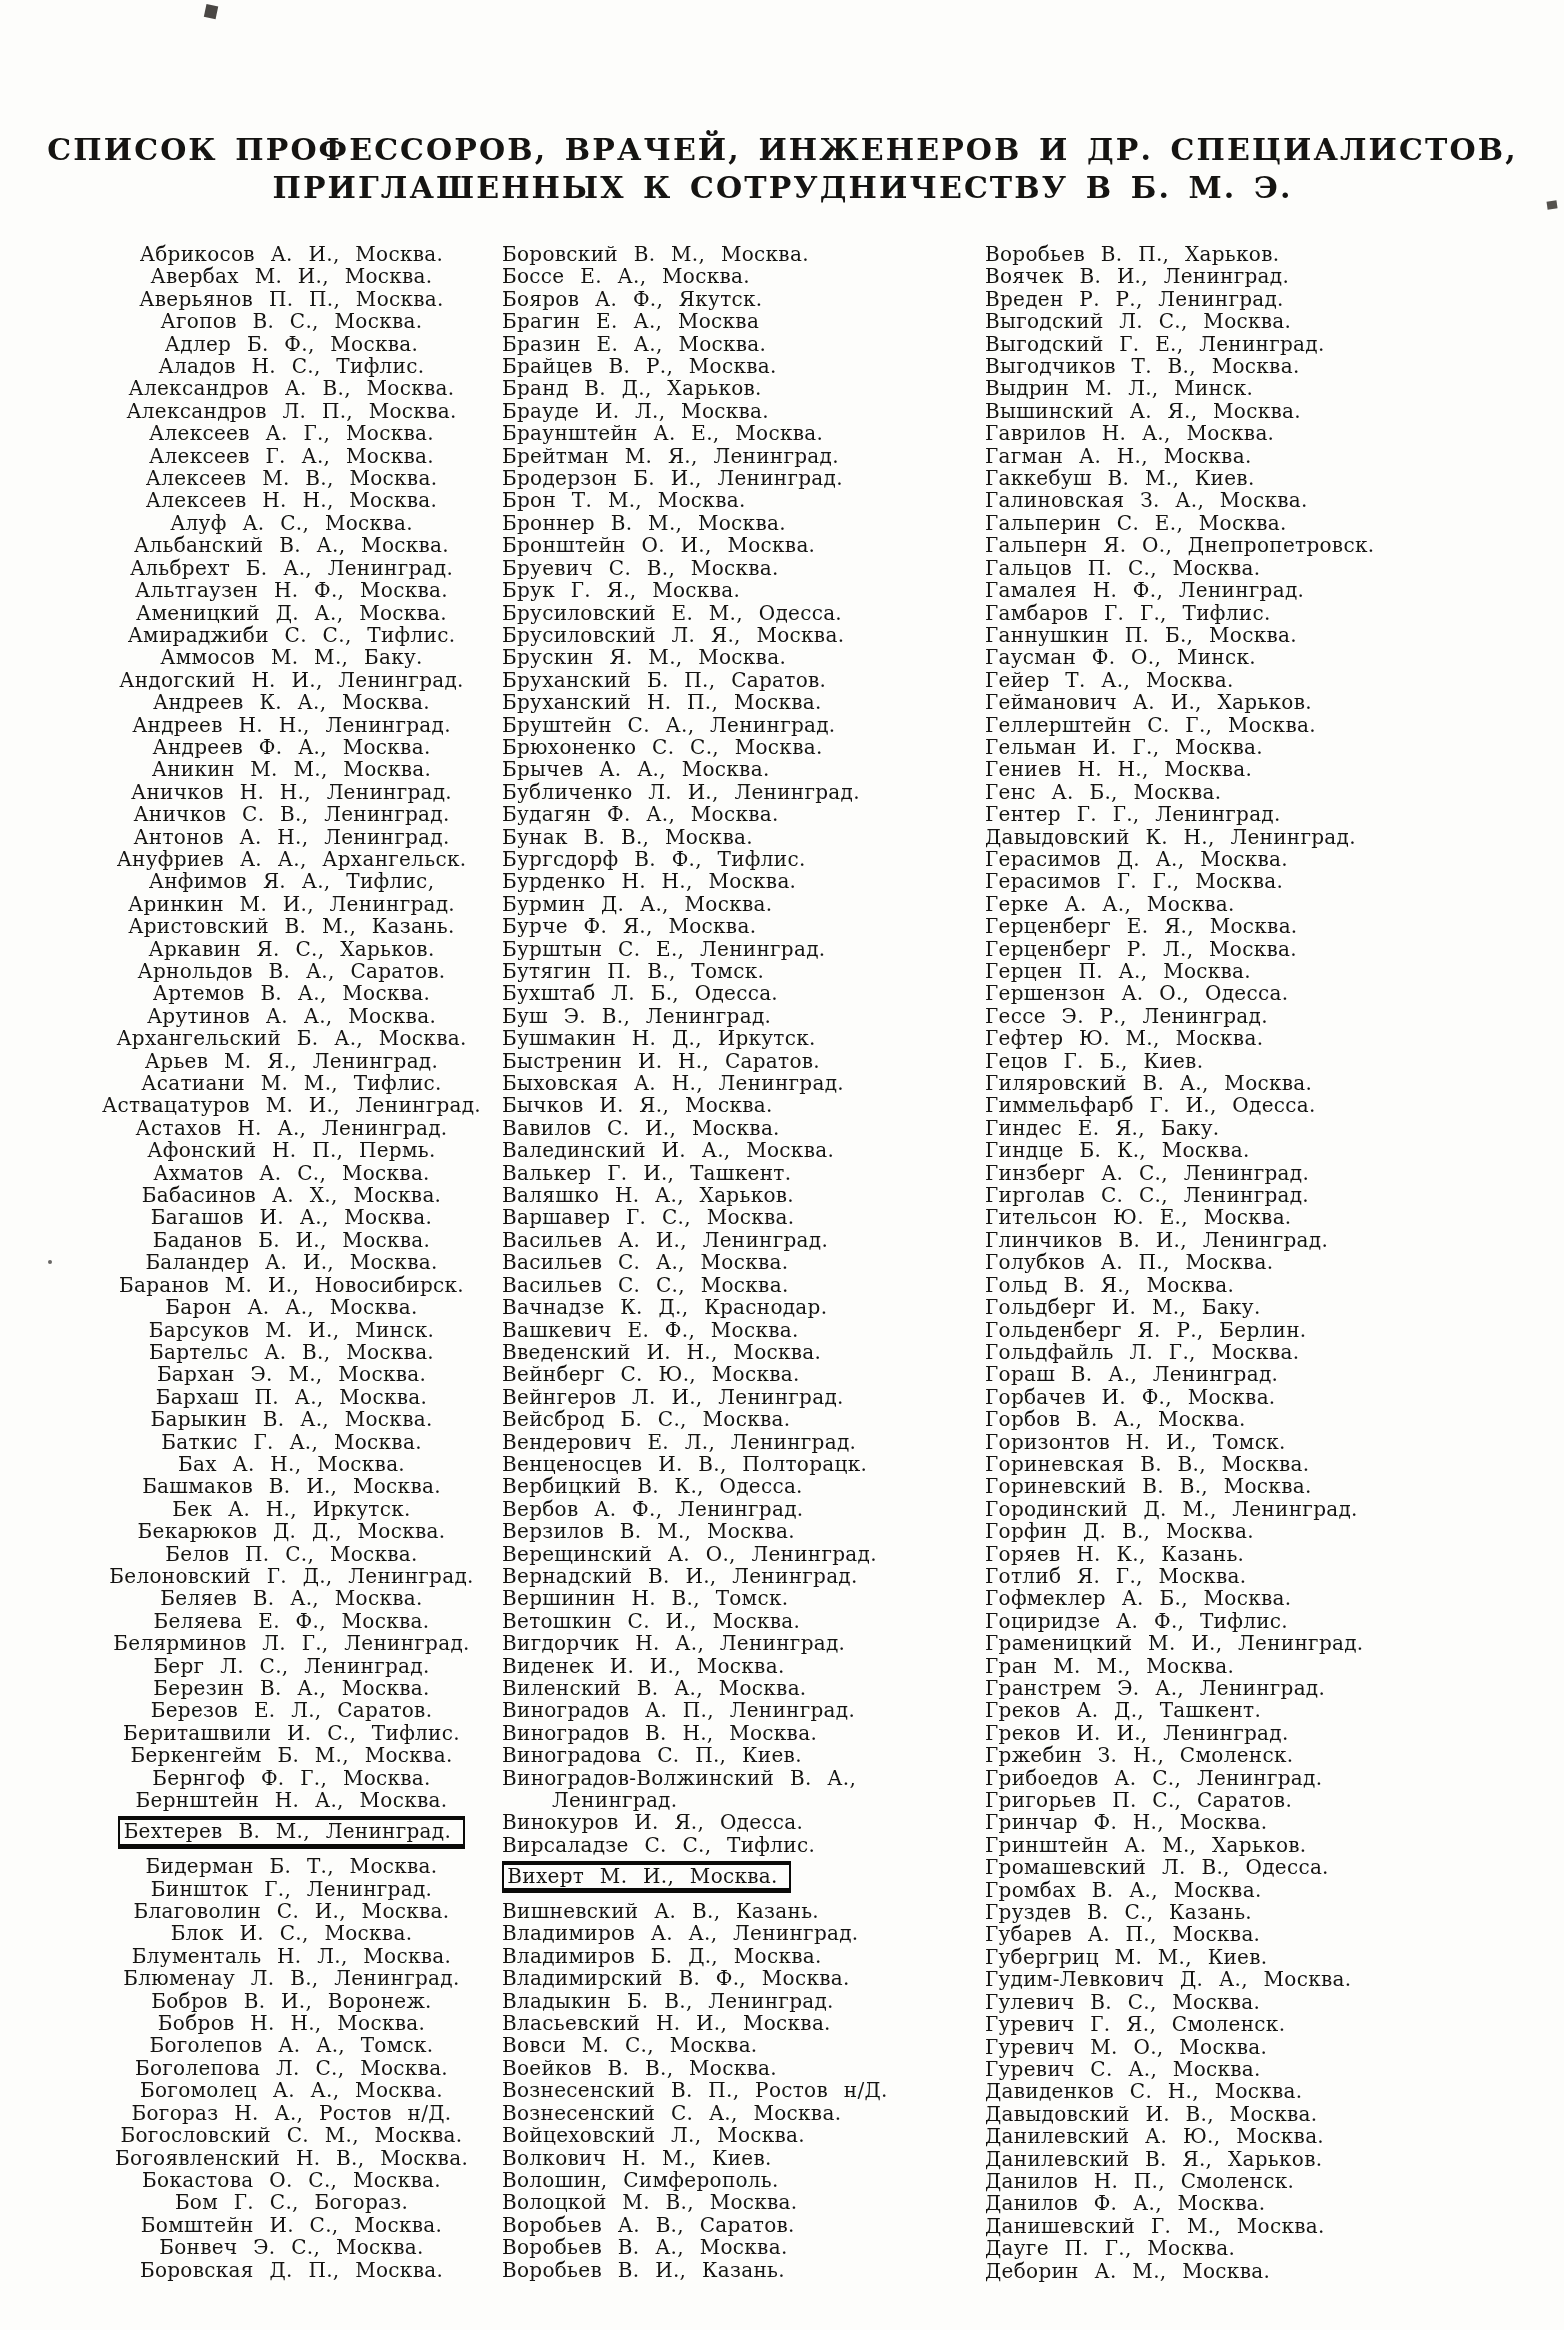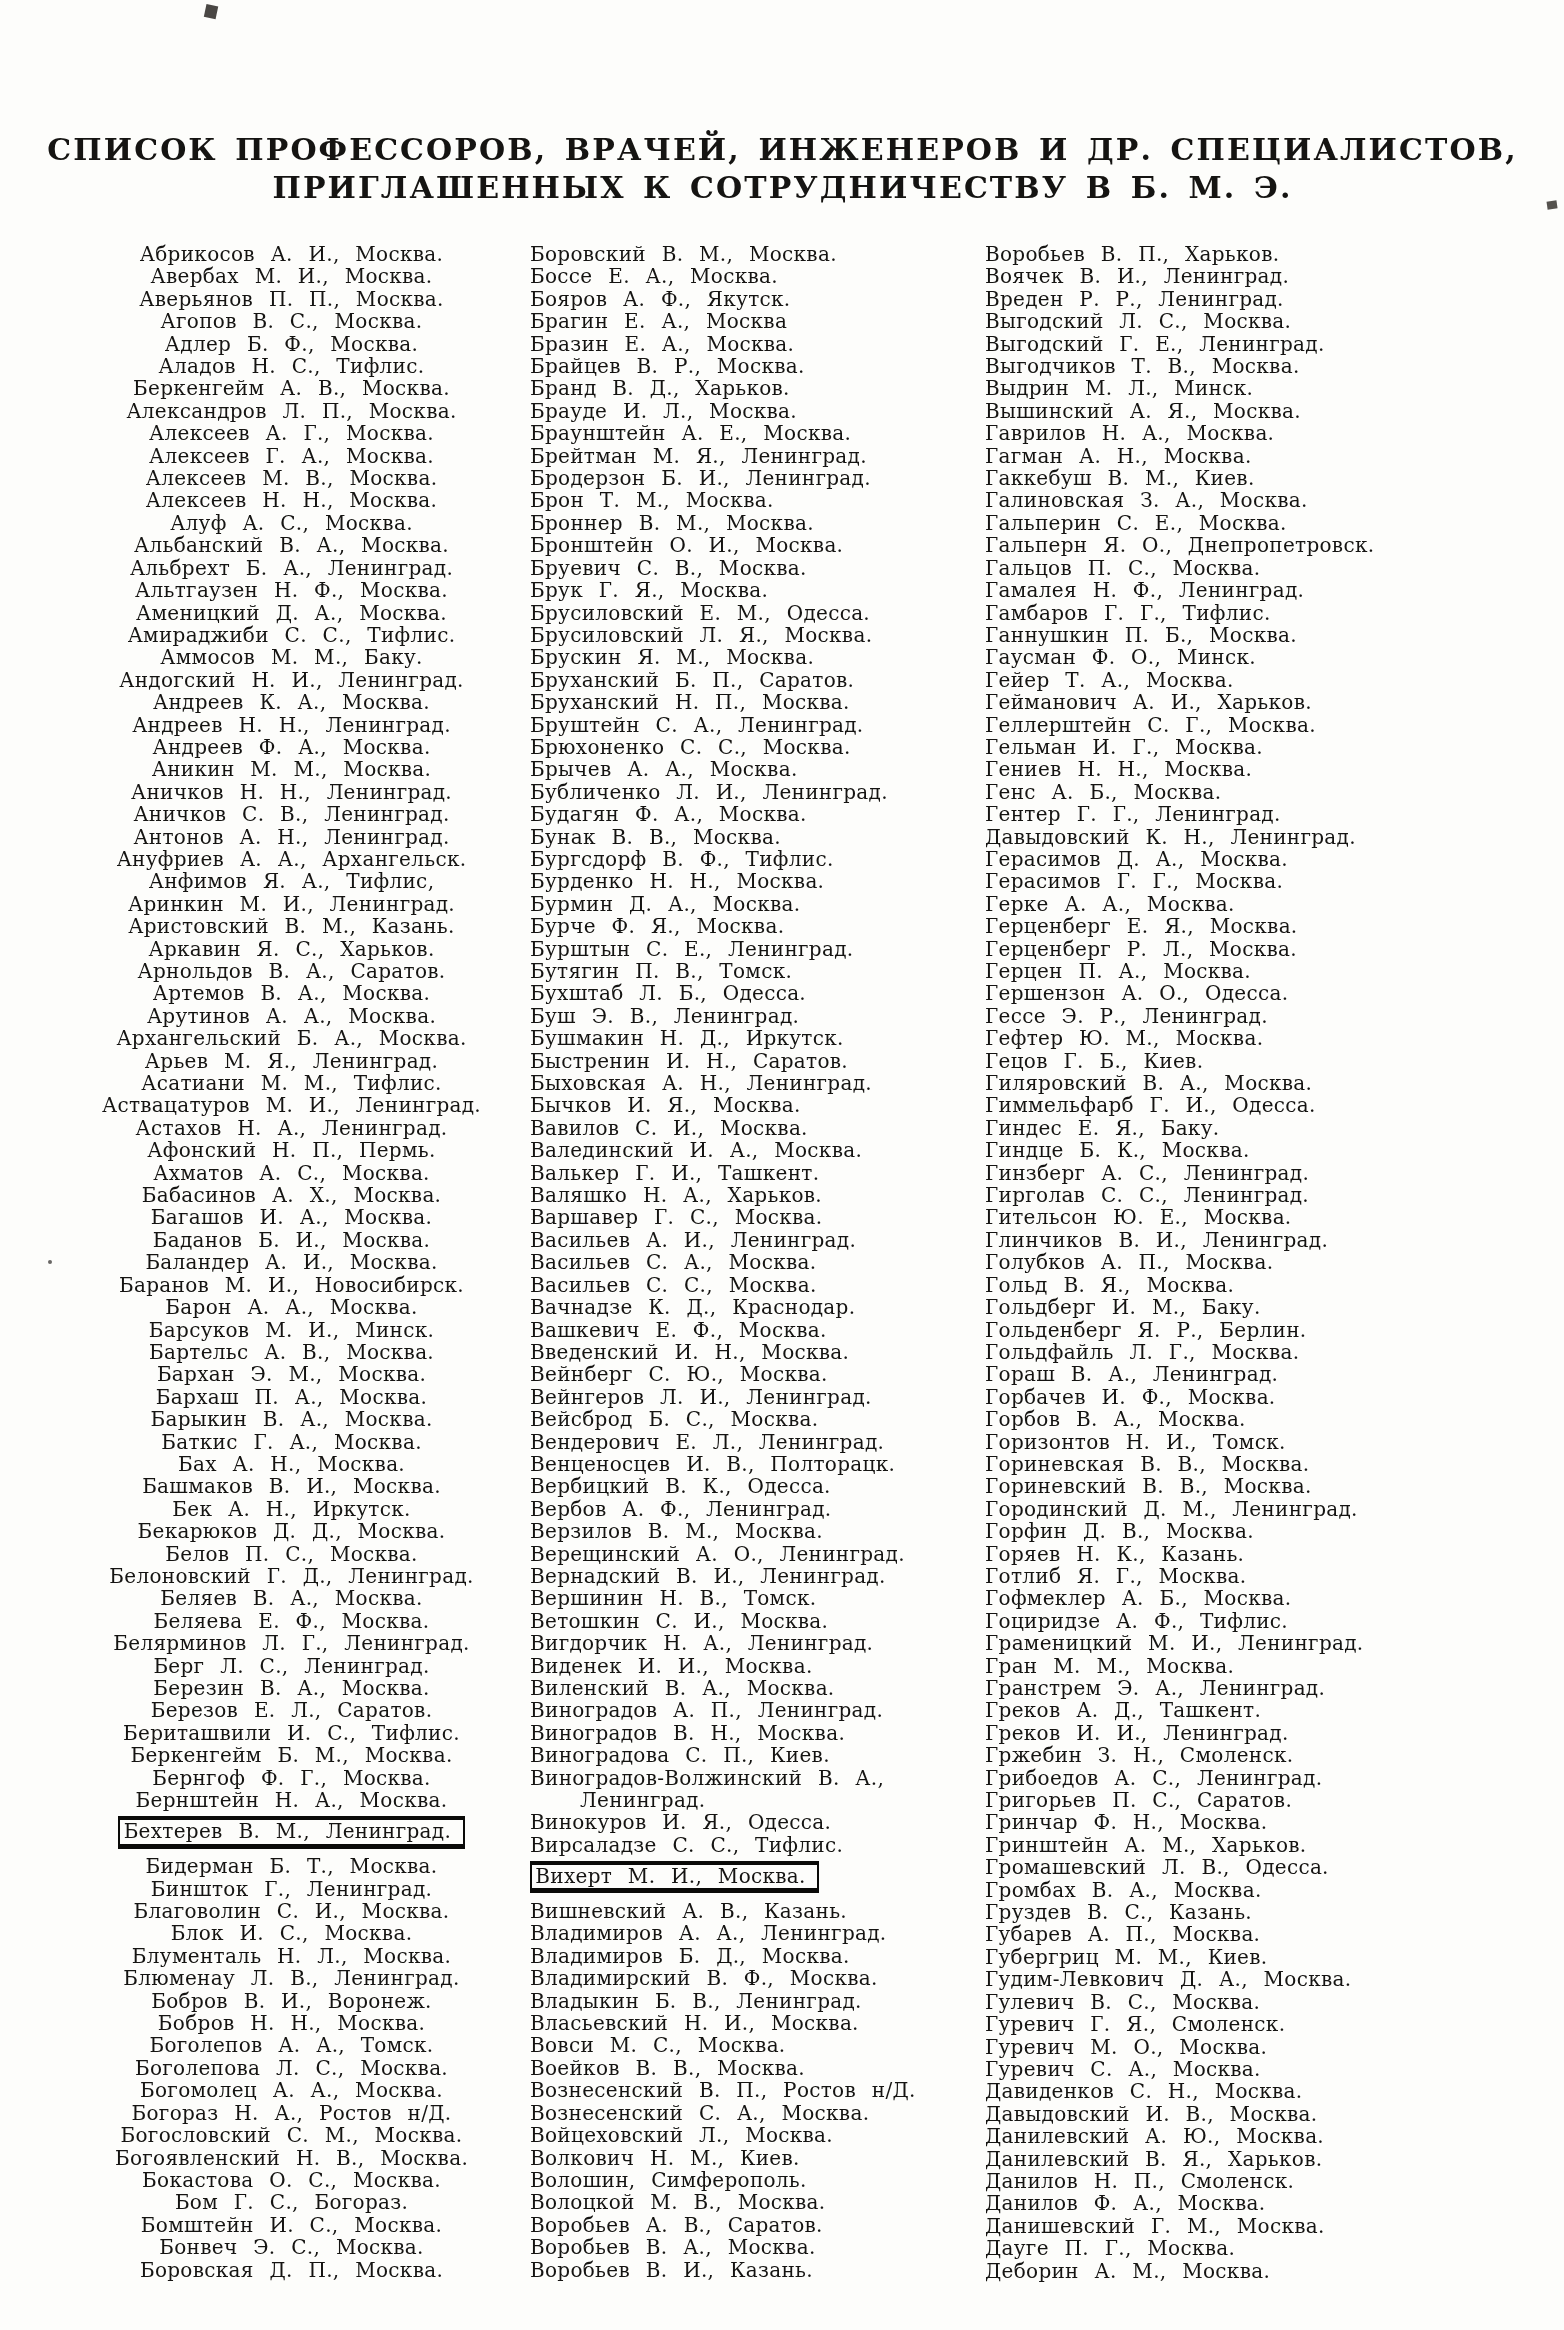--- a/index.html
+++ b/index.html
@@ -27,21 +27,21 @@
   }
   .col {
     position: absolute;
     top: 243px;
     font-size: 20px;
     line-height: 22.4px;
     letter-spacing: 0.3px;
     word-spacing: 9.1px;
   }
   .col-1 { left: 93px;  width: 397px; text-align: center; }
-  .col-2 { left: 530px;  width: 422px; }
+  .col-2 { left: 502px;  width: 422px; }
   .col-3 { left: 985px; width: 489px; }
   .entry {
     padding-left: 50px;
     text-indent: -50px;
     white-space: normal;
   }
   .boxed {
     display: inline-block;
     border-style: solid;
     border-color: #0a0a08;
@@ -69,21 +69,21 @@
     <div>ПРИГЛАШЕННЫХ К СОТРУДНИЧЕСТВУ В Б. М. Э.</div>
   </div>
 
   <div class="col col-1">
       <div class="entry">Абрикосов А. И., Москва.</div>
       <div class="entry">Авербах М. И., Москва.</div>
       <div class="entry">Аверьянов П. П., Москва.</div>
       <div class="entry">Агопов В. С., Москва.</div>
       <div class="entry">Адлер Б. Ф., Москва.</div>
       <div class="entry">Аладов Н. С., Тифлис.</div>
-      <div class="entry">Беркенгейм А. В., Москва.</div>
+      <div class="entry">Александров А. В., Москва.</div>
       <div class="entry">Александров Л. П., Москва.</div>
       <div class="entry">Алексеев А. Г., Москва.</div>
       <div class="entry">Алексеев Г. А., Москва.</div>
       <div class="entry">Алексеев М. В., Москва.</div>
       <div class="entry">Алексеев Н. Н., Москва.</div>
       <div class="entry">Алуф А. С., Москва.</div>
       <div class="entry">Альбанский В. А., Москва.</div>
       <div class="entry">Альбрехт Б. А., Ленинград.</div>
       <div class="entry">Альтгаузен Н. Ф., Москва.</div>
       <div class="entry">Аменицкий Д. А., Москва.</div>

